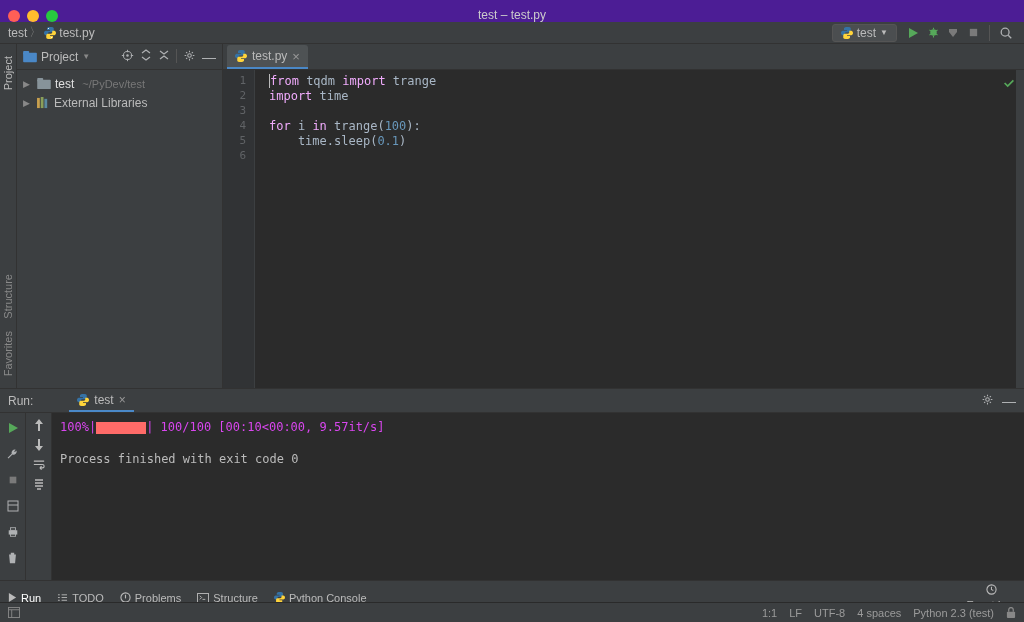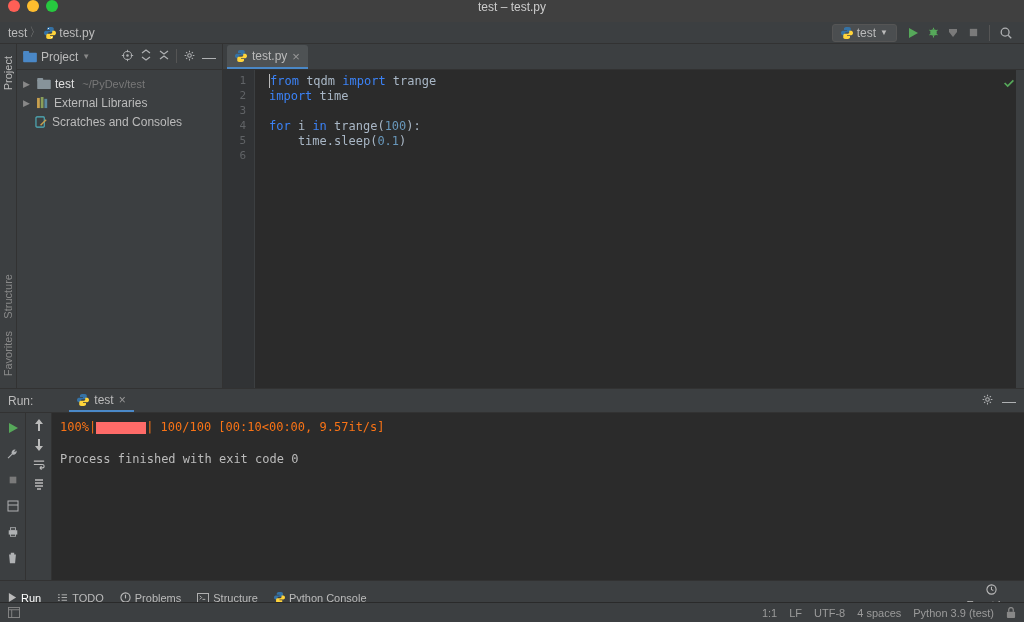--- a/index.html
+++ b/index.html
@@ -1,17 +1,17 @@
 <!DOCTYPE html>
 <html><head>
   <meta charset="utf-8">
   <style>
     * { margin:0; padding:0; box-sizing:border-box; }
     body { width:1024px; height:622px; background:#2b2b2b; font-family:-apple-system,BlinkMacSystemFont,"Segoe UI",sans-serif; font-size:12px; color:#bbbbbb; overflow:hidden; display:flex; flex-direction:column; }
-    .titlebar { height:22px; background:#404040; display:flex; align-items:flex-start; padding:0 8px; position:relative; }
+    .titlebar { height:22px; background:#4c1d95; display:flex; align-items:flex-end; padding:0 8px; position:relative; }
     .traffic { display:flex; gap:7px; }
     .tl { width:12px; height:12px; border-radius:50%; }
     .tl.close { background:#ff5f56; }
     .tl.min { background:#ffbd2e; }
     .tl.max { background:#27c93f; }
     .title { position:absolute; left:0; right:0; text-align:center; color:#cccccc; font-size:12px; }
     .breadcrumb-row { height:22px; background:#3c3f41; display:flex; align-items:center; padding:0 8px; border-bottom:1px solid #323232; }
     .breadcrumb-row .crumb { color:#bbbbbb; margin-right:2px; }
     .bc-icon { display:inline-flex; align-items:center; margin:0 3px 0 1px; }
     .spacer { flex:1; }
@@ -34,41 +34,41 @@
 
     .editor-area { flex:1; display:flex; flex-direction:column; background:#2b2b2b; min-width:0; }
     .editor-tabs { height:26px; background:#3c3f41; display:flex; align-items:flex-end; padding-left:4px; border-bottom:1px solid #323232; }
     .editor-tab { display:flex; align-items:center; height:24px; padding:0 8px; background:#515658; color:#bbbbbb; gap:5px; border-top-left-radius:3px; border-top-right-radius:3px; }
     .editor-tab.active { background:#4e5254; border-bottom:2px solid #4a88c7; }
     .editor-tab .x { color:#999; font-size:13px; }
     .editor-body { flex:1; display:flex; position:relative; }
     .gutter { width:32px; background:#313335; border-right:1px solid #3c3f41; padding-top:4px; }
     .gutter .ln { height:15px; text-align:right; padding-right:8px; color:#606366; font-family:Menlo,Consolas,monospace; font-size:11px; }
     .code { flex:1; padding:4px 10px 4px 14px; font-family:Menlo,Consolas,monospace; font-size:12px; line-height:15px; white-space:pre; color:#a9b7c6; position:relative; }
-    .code .kw { color:#3b82f6; }
+    .code .kw { color:#f0abfc; }
     .code .num { color:#6897bb; }
     .code .cursor { border-left:1px solid #bbbbbb; }
     .code-status { position:absolute; top:6px; right:8px; color:#56a85a; }
     .right-strip { width:8px; background:#3c3f41; }
 
     .run-panel { height:192px; display:flex; flex-direction:column; background:#2b2b2b; border-top:1px solid #323232; }
     .run-header { height:24px; background:#3c3f41; display:flex; align-items:center; padding:0 8px; border-bottom:1px solid #323232;gap:28px; }
     .run-header .label { color:#bbbbbb; margin-right:8px; }
     .run-tab { display:flex; align-items:center; gap:5px; padding:0 8px; height:22px; border-bottom:2px solid #4a88c7; }
     .run-tab .x { color:#999; }
     .run-header .rh-right { margin-left:auto; display:flex; gap:8px; color:#afb1b3; }
     .run-body { flex:1; display:flex; min-height:0; }
     .run-left-tools { width:26px; display:flex; flex-direction:column; gap:8px; align-items:center; padding-top:6px; background:#3c3f41; border-right:1px solid #323232; }
     .run-left-tools .rt { width:18px; height:18px; display:flex; align-items:center; justify-content:center; color:#afb1b3; }
     .run-left-tools .rt.green { color:#56a85a; }
     .run-left-tools2 { width:26px; display:flex; flex-direction:column; gap:8px; align-items:center; padding-top:6px; background:#3c3f41; border-right:1px solid #323232; }
     .console { flex:1; font-family:Menlo,Consolas,monospace; font-size:12px; line-height:16px; padding:6px 8px; color:#bbbbbb; overflow:hidden; }
     .console .path-line { color:#bbbbbb; }
     .console .hidden-block { display:inline-block; width:350px; height:13px; background:#3e3e3e; vertical-align:middle; }
-    .console .progress { color:#f97316; }
+    .console .progress { color:#d946ef; }
     .console .progress .bar { display:inline-block; width:50px; height:12px; background:#ff6b68; vertical-align:middle; }
     .console .exit { color:#bbbbbb; }
 
     .bottom-tool-row { height:22px; background:#3c3f41; display:flex; align-items:center; border-top:1px solid #323232; padding:0 8px; gap:16px; }
     .bt-item { display:flex; align-items:center; gap:4px; color:#bbbbbb; font-size:11px;margin-top:12px; }
     .bt-item.active { color:#ffffff; }
     .bottom-tool-row .right { margin-left:auto;flex-direction:column; }
 
     .status-bar { height:20px; background:#3c3f41; display:flex; align-items:center; border-top:1px solid #2a2a2a; padding:0 8px; font-size:11px; color:#9b9b9b; gap:12px; }
     .status-bar .sb-right { margin-left:auto; display:flex; gap:12px; }
@@ -205,29 +205,20 @@
         <span class="chev">▶</span>
         <span>
             <svg width="13" height="12" viewBox="0 0 14 13">
               <rect x="0" y="1" width="3" height="11" fill="#c9a04e"></rect>
               <rect x="4" y="0" width="3" height="12" fill="#8a9f5a"></rect>
               <rect x="8" y="2" width="3" height="10" fill="#5a8aa0"></rect>
             </svg>
           </span>
         <span>External Libraries</span>
       </div>
-      <div class="tree-row" style="padding-left:18px;">
-        <span>
-            <svg width="13" height="12" viewBox="0 0 14 13">
-              <rect x="1" y="1" width="9" height="11" fill="none" stroke="#4fb3bf" stroke-width="1.2" rx="1"></rect>
-              <path stroke="#c9a04e" stroke-width="1.5" d="M6 10 L12 4"></path>
-            </svg>
-          </span>
-        <span>Scratches and Consoles</span>
-      </div>
     </div>
   </div>
 
   <div class="editor-area">
     <div class="editor-tabs">
       <div class="editor-tab active">
         <span>
             <svg width="12" height="12" viewBox="0 0 16 16">
               <path fill="#3572A5" d="M8 0C4 0 4 2 4 2v2h4v1H3S0 5 0 8s3 3 3 3h2v-2s0-2 2-2h4s2 0 2-2V2s0-2-3-2H8z"></path>
               <path fill="#FFD43B" d="M8 16c4 0 4-2 4-2v-2H8v-1h5s3 0 3-3-3-3-3-3h-2v2s0 2-2 2H5s-2 0-2 2v3s0 2 3 2h2z"></path>
@@ -411,21 +402,21 @@
       <svg width="12" height="11" viewBox="0 0 13 12">
         <rect x="0.5" y="0.5" width="12" height="11" fill="none" stroke="#888"></rect>
         <path stroke="#888" d="M0.5 3h12M4 3v8.5"></path>
       </svg>
     </span>
   <div class="sb-right">
     <span>1:1</span>
     <span>LF</span>
     <span>UTF-8</span>
     <span>4 spaces</span>
-    <span>Python 3.9 (test)</span>
+    <span>Python 2.3 (test)</span>
     <span class="lock-ic">
         <svg width="10" height="12" viewBox="0 0 11 13">
           <rect x="1" y="5" width="9" height="7" fill="currentColor" rx="1"></rect>
           <path fill="none" stroke="currentColor" stroke-width="1.4" d="M3 5V3a2.5 2.5 0 0 1 5 0v2"></path>
         </svg>
       </span>
   </div>
 </div>
 
 </body></html>

